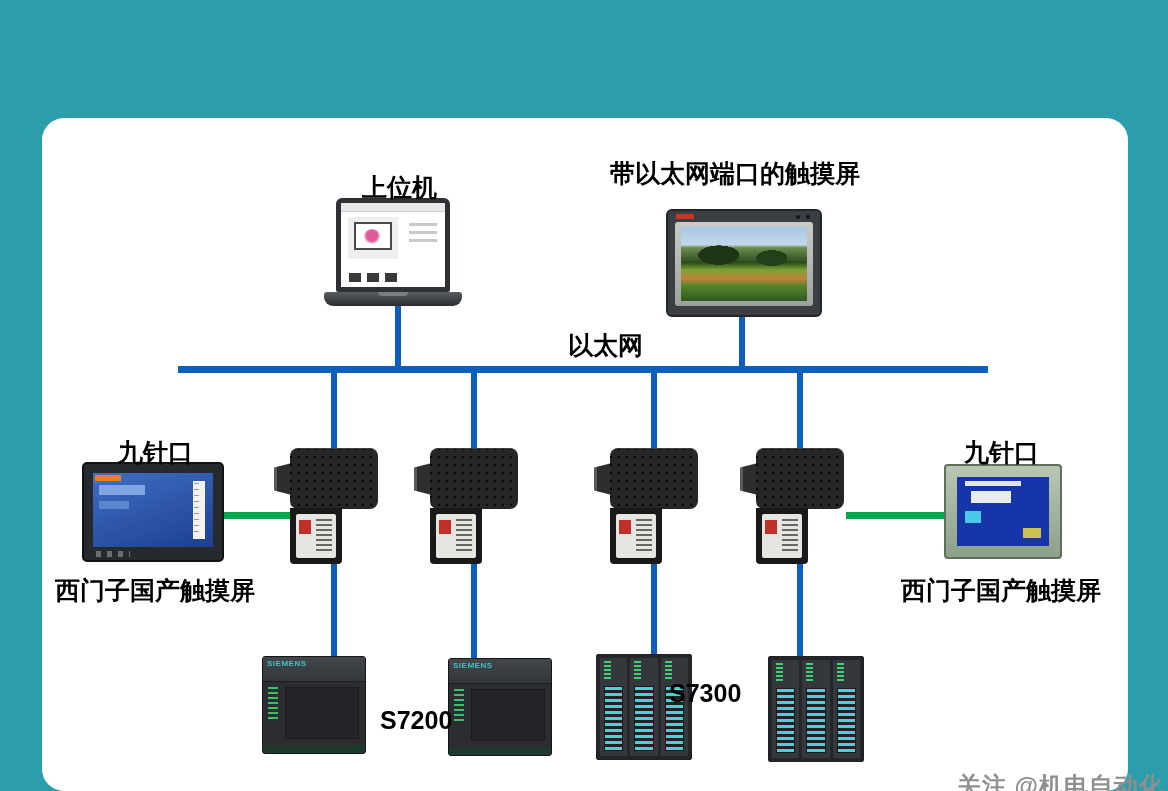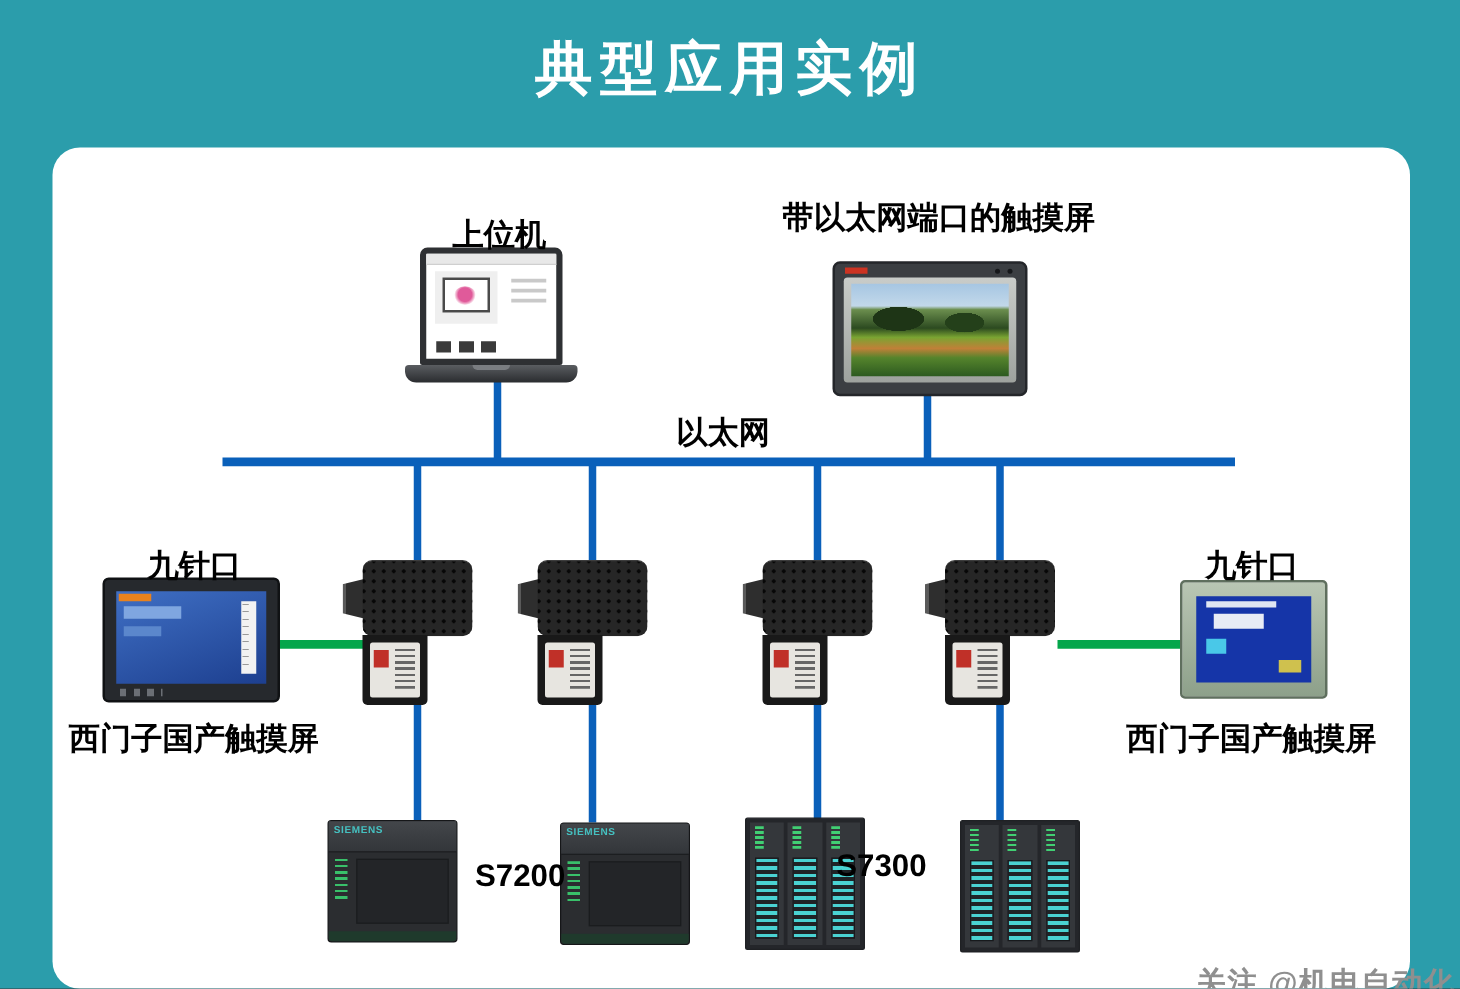--- a/index.html
+++ b/index.html
@@ -97,21 +97,20 @@
            background:repeating-linear-gradient(180deg,#41cf73 0 2px,rgba(0,0,0,0) 2px 4px);}
   .mod-ports{position:absolute;top:28px;bottom:5px;left:4px;right:4px;border:1px solid #17191c;
              background:repeating-linear-gradient(180deg,#4ad2d2 0 3px,#1f2326 3px 6px);}
 
   .watermark{position:absolute;right:4px;bottom:-11px;color:#8f8f8f;font-size:24px;font-weight:bold;letter-spacing:1px;}
 </style>
 </head>
 <body>
 
 <div class="stage">
-  <div class="title">典型应用实例</div>
   <div class="panel"></div>
 
   <div class="line eth" style="left:178px;top:366px;width:810px;height:7px"></div>
   <div class="line eth" style="left:395px;top:304px;width:6px;height:64px"></div>
   <div class="line eth" style="left:739px;top:315px;width:6px;height:53px"></div>
   <div class="line eth" style="left:331px;top:372px;width:6px;height:78px"></div>
   <div class="line eth" style="left:471px;top:372px;width:6px;height:78px"></div>
   <div class="line eth" style="left:651px;top:372px;width:6px;height:78px"></div>
   <div class="line eth" style="left:797px;top:372px;width:6px;height:78px"></div>
   <div class="line eth" style="left:331px;top:558px;width:6px;height:100px"></div>
@@ -230,23 +229,23 @@
       <div class="mod-led"></div>
       <div class="mod-ports"></div>
     </div>
     <div class="mod">
       <div class="mod-led"></div>
       <div class="mod-ports"></div>
     </div>
   </div>
 
   <div class="lbl" style="left:362px;top:171px">上位机</div>
-  <div class="lbl" style="left:626px;top:157px">带以太网端口的触摸屏</div>
-  <div class="lbl" style="left:541px;top:329px">以太网</div>
+  <div class="lbl" style="left:610px;top:157px">带以太网端口的触摸屏</div>
+  <div class="lbl" style="left:568px;top:329px">以太网</div>
   <div class="lbl" style="left:118px;top:436px">九针口</div>
   <div class="lbl" style="left:964px;top:436px">九针口</div>
   <div class="lbl" style="left:55px;top:574px">西门子国产触摸屏</div>
   <div class="lbl" style="left:901px;top:574px">西门子国产触摸屏</div>
-  <div class="lbl" style="left:380px;top:687px">S7200</div>
+  <div class="lbl" style="left:380px;top:706px">S7200</div>
   <div class="lbl" style="left:669px;top:679px">S7300</div>
 
   <div class="watermark">关注 @机电自动化</div>
 </div>
 
 </body></html>

